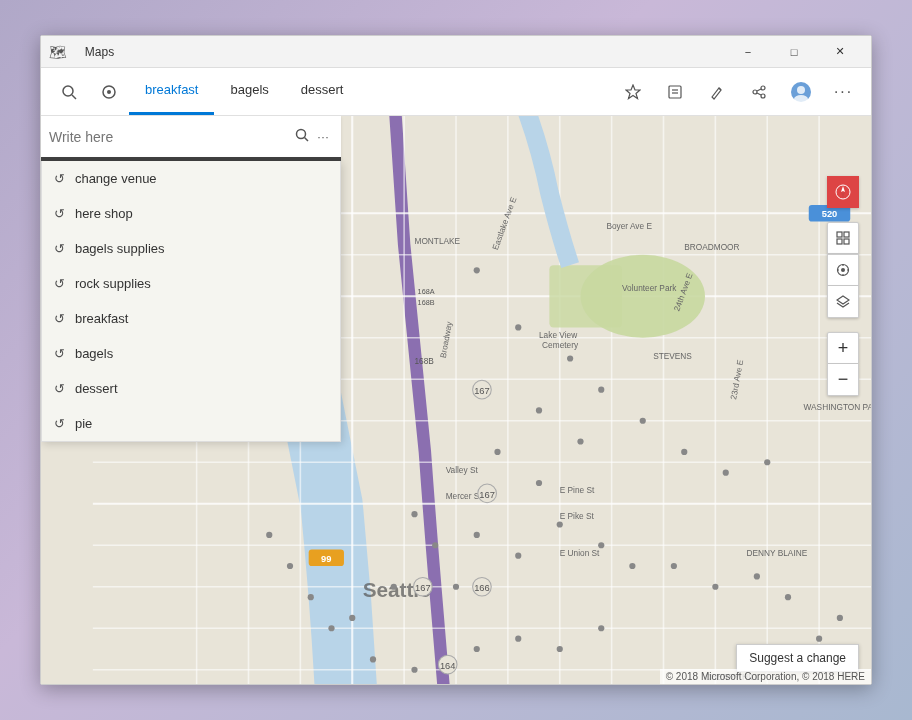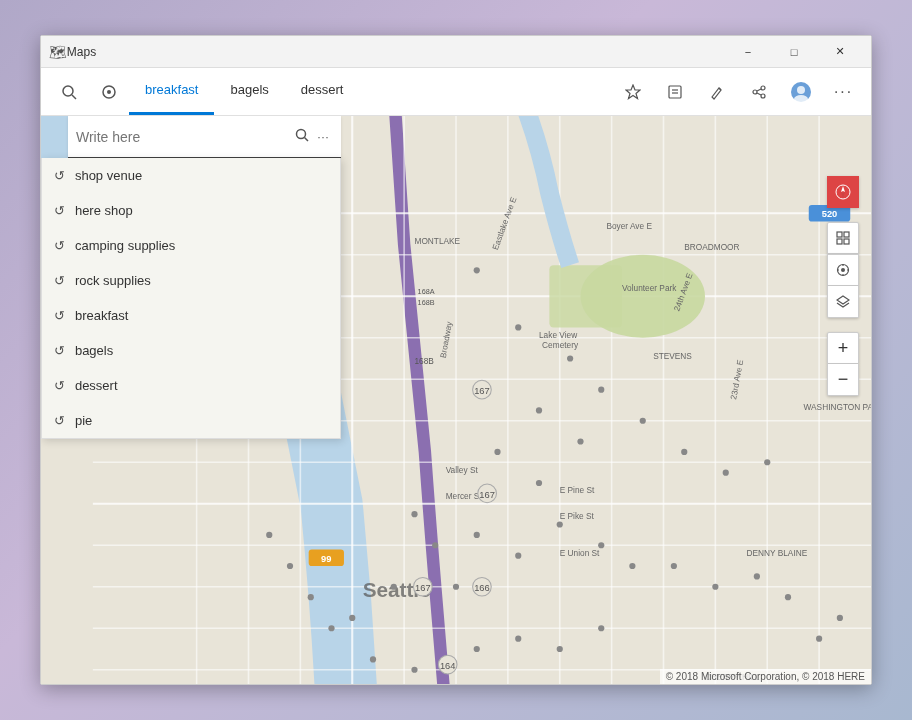--- a/index.html
+++ b/index.html
@@ -32,21 +32,21 @@
       height: 32px;
       background: #f3f3f3;
       border-bottom: 1px solid #ddd;
       padding: 0 8px;
       flex-shrink: 0;
     }
     .title-bar-title {
       font-size: 12px;
       color: #333;
       flex: 1;
-      margin-left: 0;
+      margin-left: 18px;
     }
     .title-bar-controls {
       display: flex;
       gap: 0;
     }
     .title-btn {
       width: 46px;
       height: 32px;
       border: none;
       background: transparent;
@@ -130,23 +130,22 @@
       top: 0;
       left: 0;
       width: 300px;
       z-index: 10;
     }
 
     .search-box-container {
       background: #fff;
       padding: 8px;
       display: flex;
-      border-bottom: 1px solid #404040;
+      border-bottom: 4px solid #404040;
       box-shadow: 0 1px 3px rgba(0,0,0,0.1);
-      margin-left: 27px;
     }
     .search-input {
       flex: 1;
       border: none;
       outline: none;
       font-size: 14px;
       color: #999;
       background: transparent;
       font-family: 'Segoe UI', Arial, sans-serif;
     }
@@ -479,29 +478,29 @@
             <line x1="9.5" y1="9.5" x2="13" y2="13" stroke="#555" stroke-width="1.5"></line>
           </svg>
         </button>
         <button class="search-more-btn">
           <span>···</span>
         </button>
       </div>
       <div class="suggestions-dropdown">
         <div class="suggestion-item">
           <span class="suggestion-icon">↺</span>
-          <span>shop venue</span>
+          <span>change venue</span>
         </div>
         <div class="suggestion-item">
           <span class="suggestion-icon">↺</span>
           <span>here shop</span>
         </div>
         <div class="suggestion-item">
           <span class="suggestion-icon">↺</span>
-          <span>camping supplies</span>
+          <span>bagels supplies</span>
         </div>
         <div class="suggestion-item">
           <span class="suggestion-icon">↺</span>
           <span>rock supplies</span>
         </div>
         <div class="suggestion-item">
           <span class="suggestion-icon">↺</span>
           <span>breakfast</span>
         </div>
         <div class="suggestion-item">
@@ -554,16 +553,17 @@
           </svg>
         </button>
       </div>
       <div style="height:6px"></div>
       <div class="map-control-group">
         <button class="map-control-btn" style="font-size:18px; font-weight:300; color:#333;">+</button>
         <button class="map-control-btn" style="font-size:18px; font-weight:300; color:#333;">−</button>
       </div>
     </div>
 
+    <button class="suggest-change-btn">Suggest a change</button>
 
     <div class="map-copyright">© 2018 Microsoft Corporation, © 2018 HERE</div>
   </div>
 </div>
 
 </body></html>

